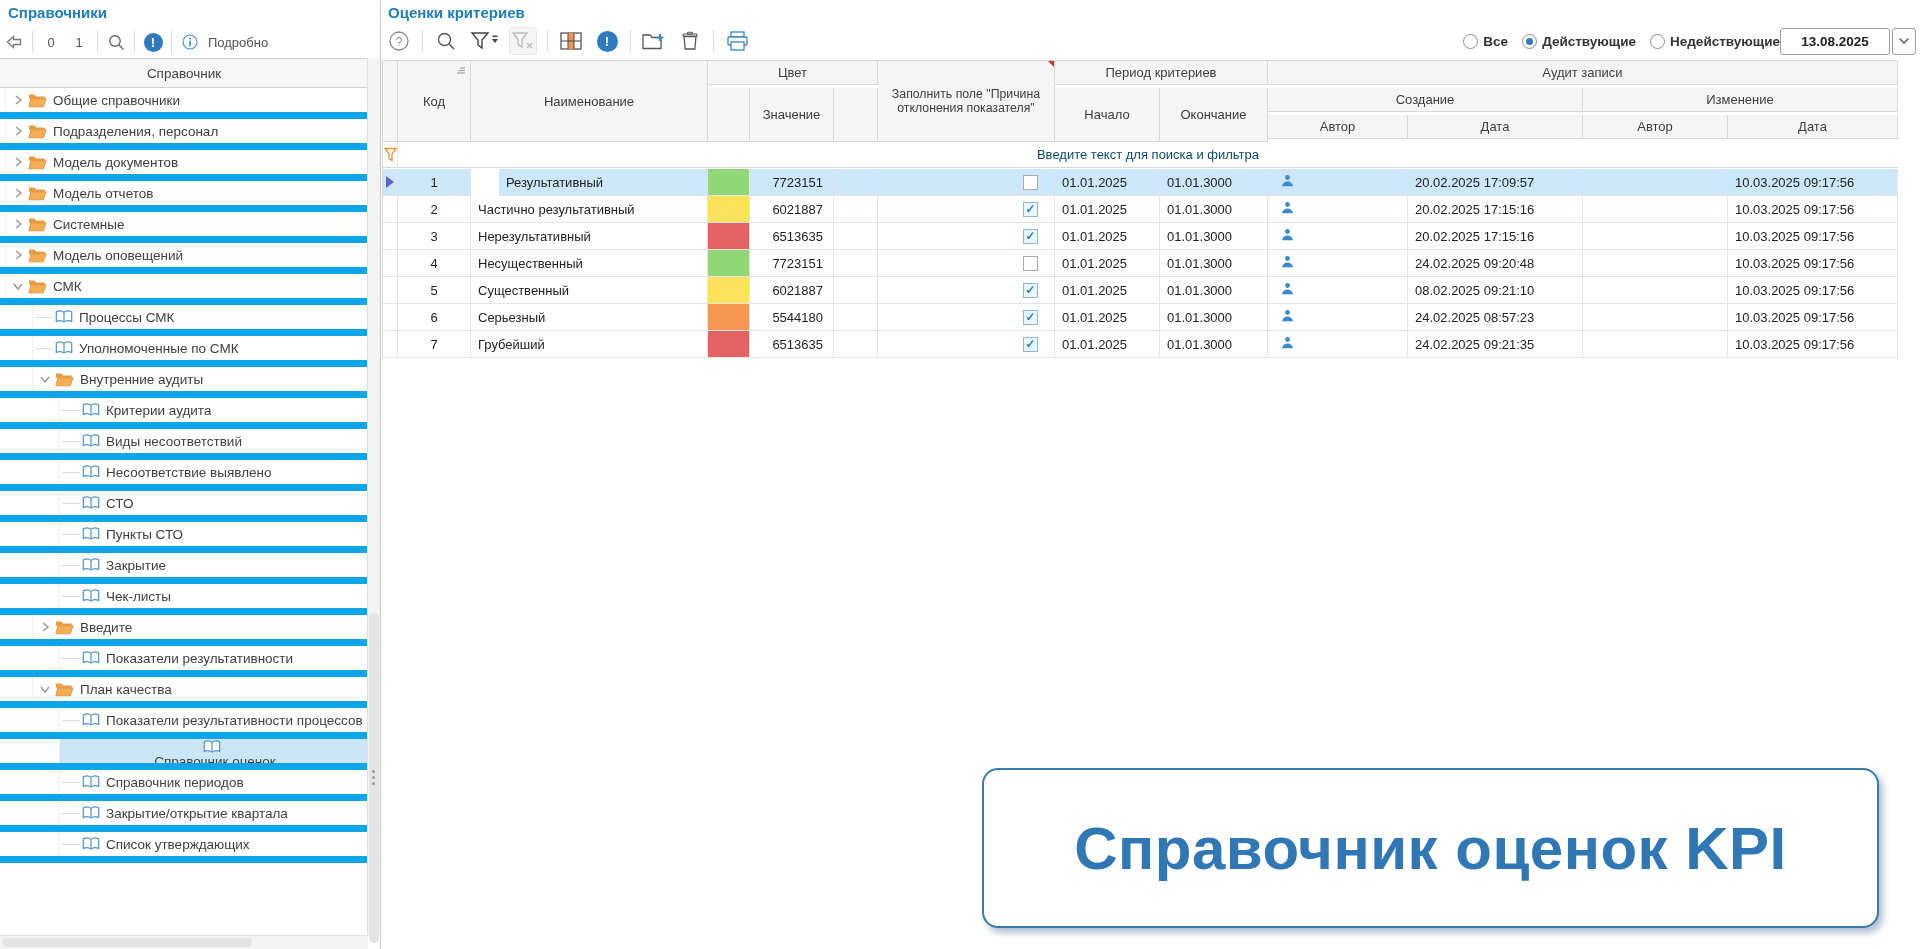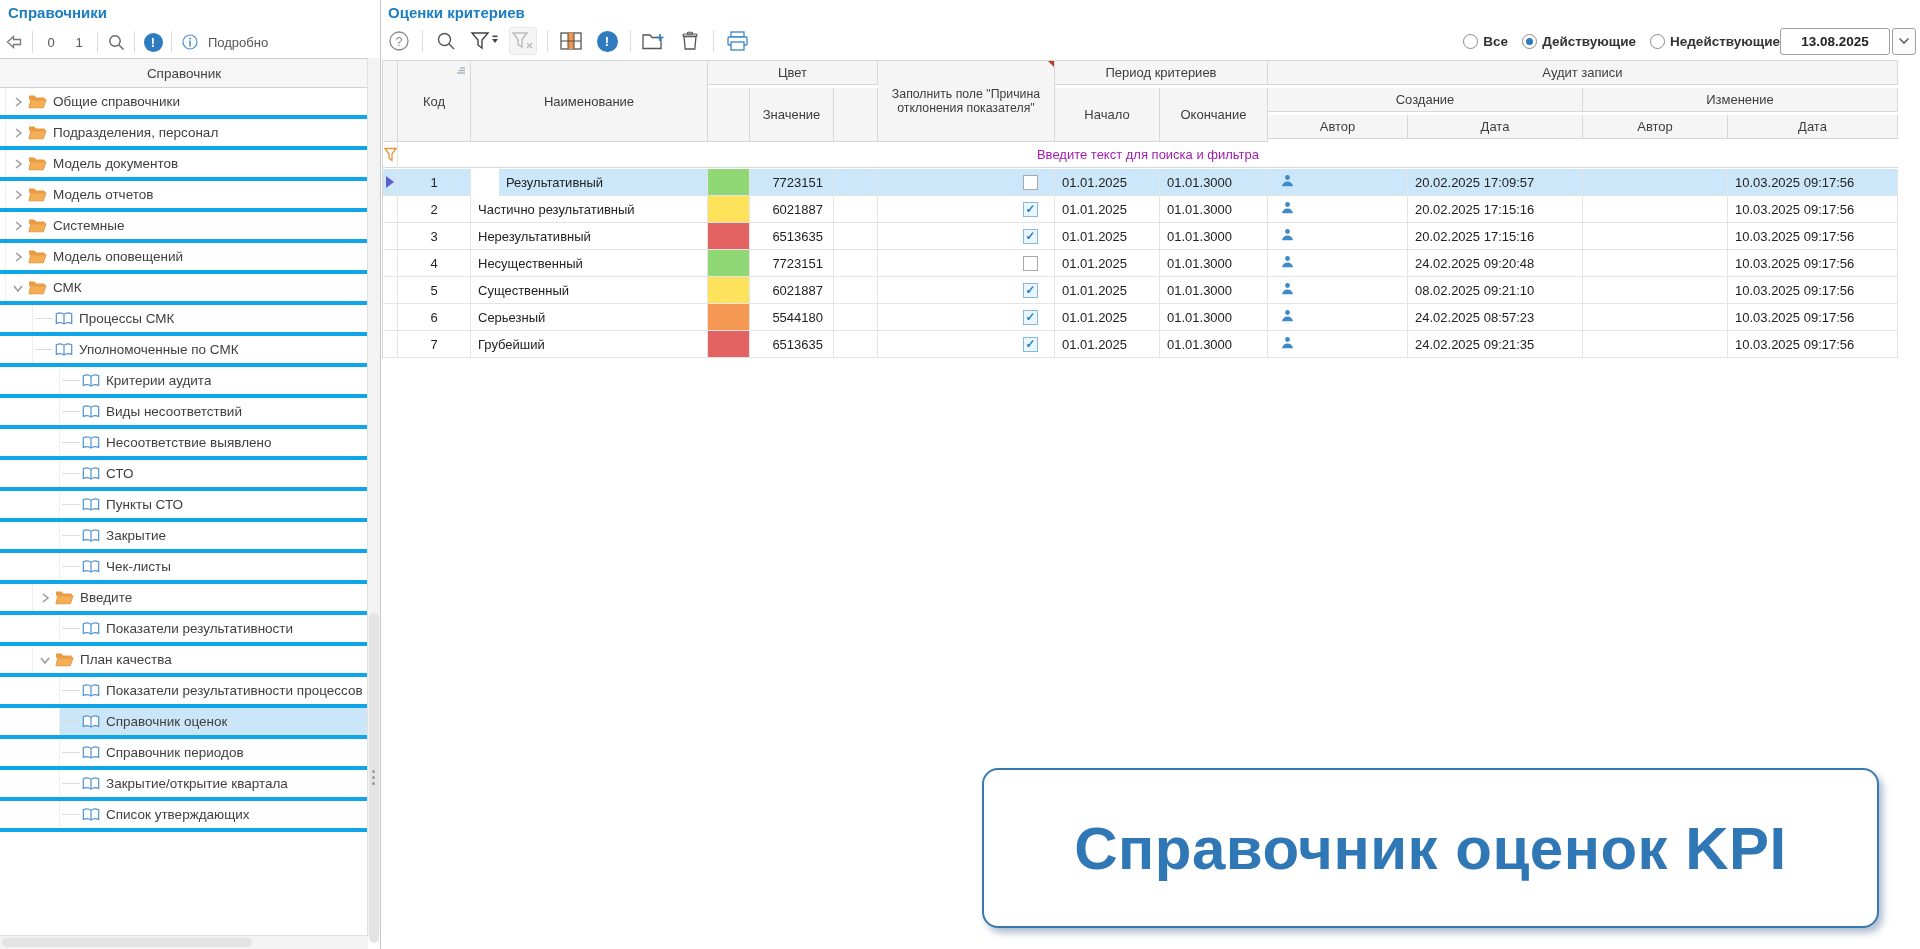--- a/index.html
+++ b/index.html
@@ -15,25 +15,25 @@
   .tb-btn { display:flex; align-items:center; justify-content:center; min-width:20px; height:24px; cursor:pointer; }
   .tb-num { font-size:13px; color:#555; padding:0 2px; }
   .tb-label { font-size:13px; color:#555; }
   .info-circle { width:19px; height:19px; border-radius:50%; background:#2e7bc0; color:#fff;
     font-size:13px; font-weight:bold; display:flex; align-items:center; justify-content:center; }
 
   .tree-header { position:absolute; left:0; top:58px; width:368px; height:30px; background:#f6f6f6;
     border-top:1px solid #cfcfcf; border-bottom:1px solid #cfcfcf; display:flex; align-items:center;
     justify-content:center; font-size:13.5px; color:#444; }
   .tree { position:absolute; left:0; top:88px; width:368px; bottom:14px; overflow:hidden; }
-  .tree-row { display:flex; align-items:center; height:31px; border-bottom:4px solid #0ea5e9;
+  .tree-row { display:flex; align-items:center; height:31px; border-bottom:7px solid #0ea5e9;
     white-space:nowrap; overflow:hidden; cursor:pointer; }
   .tr-spacer { height:100%; flex:none; border-right:1px solid #efefef; }
   .tr-body { display:flex; align-items:center; height:100%; flex:1; padding-left:2px; overflow:hidden; }
-  .tree-row.selected .tr-body { background:#cbe6f8; }
+  .tree-row.selected .tr-body { background:#cbe6f8;flex-direction:column; }
   .tr-exp { width:20px; flex:none; display:flex; align-items:center; justify-content:center; }
   .tr-conn { width:18px; flex:none; height:1px; background:#dcdcdc; margin-right:2px; }
   .tr-ico { flex:none; margin-right:6px; display:flex; align-items:center; }
   .tr-label { font-size:13.5px; color:#3f3f3f; overflow:hidden; }
 
   .v-scroll { position:absolute; right:0; top:58px; bottom:14px; width:13px; background:#f3f3f3; border-left:1px solid #e0e0e0; }
   .v-thumb { position:absolute; left:1px; width:10px; top:555px; height:330px; background:#e4e4e4; border-radius:5px; }
   .grip { position:absolute; left:3px; top:50%; margin-top:-8px; display:flex; flex-direction:column; gap:3px; }
   .grip i { width:3px; height:3px; background:#9a9a9a; border-radius:50%; display:block; }
   .h-scroll { position:absolute; left:0; bottom:0; width:368px; height:14px; background:#f3f3f3; border-top:1px solid #e0e0e0; }
@@ -66,21 +66,21 @@
     text-align:center; position:relative; cursor:pointer; }
   .hc.small { font-size:12.3px; line-height:1.18; padding:0 3px; }
   .r1 { grid-row:1; height:24px; } .r2 { grid-row:2; height:24px; } .r3 { grid-row:3; height:24px; }
   .rs13 { grid-row:1 / span 3; } .rs23 { grid-row:2 / span 2; }
   .sortglyph { position:absolute; right:3px; top:2px; }
   .redcorner { position:absolute; right:0; top:0; width:0; height:0;
     border-top:6px solid #c0392b; border-left:6px solid transparent; }
 
   .fc { border-bottom:1px solid #d8d8d8; background:#fff; display:flex; align-items:center; height:26px; }
   .filter-funnel { justify-content:center; border-right:1px solid #e4e4e4; }
-  .filter-text { justify-content:center; font-size:13px; color:#a21caf; }
+  .filter-text { justify-content:center; font-size:13px; color:#0c4a6e; }
 
   .dc { background:#fff; border-right:1px solid #e4e4e4; border-bottom:1px solid #e4e4e4;
     display:flex; align-items:center; font-size:13px; color:#222; overflow:hidden; }
   .dc.sel { background:#cbe7f9; }
   .dc.center { justify-content:center; }
   .dc.right { justify-content:flex-end; }
   .dc.pl { padding-left:7px; }
   .ind { width:0; height:0; border-left:8px solid #5f5fc9; border-top:6px solid transparent;
     border-bottom:6px solid transparent; margin-left:3px; }
   .cb { width:15px; height:15px; border:1px solid #a9a9a9; background:#fff; margin-right:16px;
@@ -271,20 +271,37 @@
           <span class="tr-ico">
             <svg width="18" height="14" viewBox="0 0 18 14">
               <path d="M9 2.4 C7.2 .9 3.6 .8 1.3 1.7 V11.4 C3.6 10.6 7.2 10.7 9 12.1 C10.8 10.7 14.4 10.6 16.7 11.4 V1.7 C14.4 .8 10.8 .9 9 2.4 Z" fill="#fff" stroke="#4e93d0" stroke-width="1.2"></path>
               <line x1="9" y1="2.6" x2="9" y2="11.9" stroke="#4e93d0" stroke-width="1.2"></line>
             </svg>
           </span>
           <span class="tr-label">Уполномоченные по СМК</span>
         </div>
       </div>
       <div class="tree-row">
+        <div class="tr-spacer" style="width: 33px;"></div>
+        <div class="tr-body">
+          <span class="tr-exp">
+            <svg width="14" height="14" viewBox="0 0 14 14">
+              <polyline points="3,5 7,10 11,5" fill="none" stroke="#9a9a9a" stroke-width="1.5"></polyline>
+            </svg>
+          </span>
+          <span class="tr-ico">
+            <svg width="19" height="15" viewBox="0 0 19 15">
+              <path d="M1 1.5 h5.4 l1.8 2 H16 a.8.8 0 0 1 .8 .8 v1.5 H1 Z" fill="#eb9a42"></path>
+              <path d="M2.8 5.8 h15.3 L15.3 13.8 H.9 Z" fill="#f6ae55" stroke="#dc8b33" stroke-width="0.8"></path>
+            </svg>
+          </span>
+          <span class="tr-label">Внутренние аудиты</span>
+        </div>
+      </div>
+      <div class="tree-row">
         <div class="tr-spacer" style="width: 60px;"></div>
         <div class="tr-body">
           <span class="tr-conn"></span>
           <span class="tr-ico">
             <svg width="18" height="14" viewBox="0 0 18 14">
               <path d="M9 2.4 C7.2 .9 3.6 .8 1.3 1.7 V11.4 C3.6 10.6 7.2 10.7 9 12.1 C10.8 10.7 14.4 10.6 16.7 11.4 V1.7 C14.4 .8 10.8 .9 9 2.4 Z" fill="#fff" stroke="#4e93d0" stroke-width="1.2"></path>
               <line x1="9" y1="2.6" x2="9" y2="11.9" stroke="#4e93d0" stroke-width="1.2"></line>
             </svg>
           </span>
           <span class="tr-label">Критерии аудита</span>

